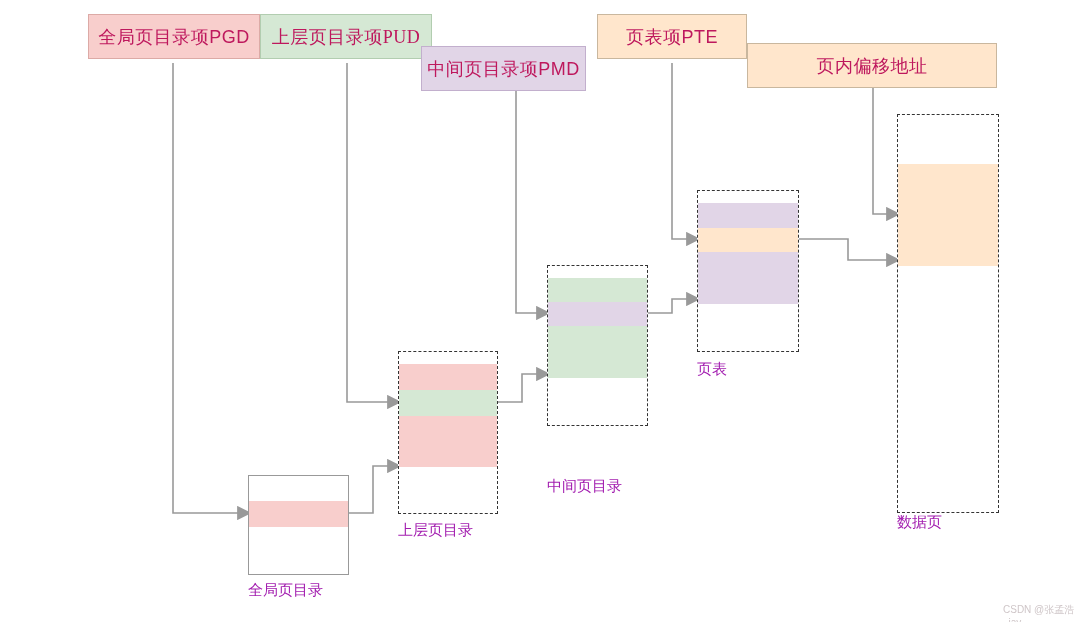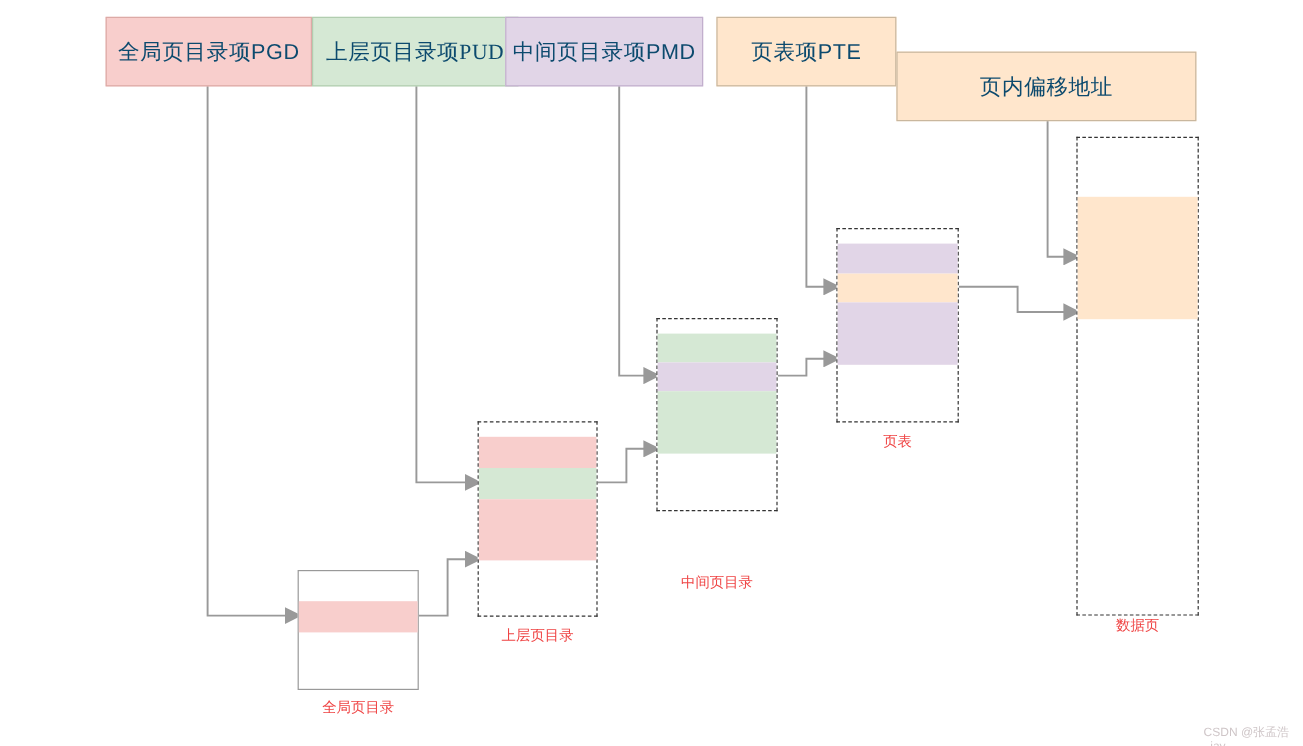--- a/index.html
+++ b/index.html
@@ -1,36 +1,36 @@
 <!DOCTYPE html>
 <html style="--pink: #f8cecc; --green: #d5e8d4; --purple: #e1d5e7; --orange: #ffe6cc; --pink_border: #dcaaa6; --green_border: #b2cdb0; --purple_border: #c2afcd; --orange_border: #c9b79e; --line: #999999; --dashed_box_border: #333333;"><head>
 <meta charset="utf-8">
 <style>
   html,body{margin:0;padding:0;background:#ffffff;}
   body{font-family:"Liberation Sans","DejaVu Sans",sans-serif;}
   .canvas{position:relative;width:1086px;height:622px;background:#fff;overflow:hidden;}
   .svg-layer{position:absolute;left:0;top:0;width:1086px;height:622px;pointer-events:none;}
 
   
-  .hbox{position:absolute;top:14px;height:58px;box-sizing:border-box;border:1px solid;
+  .hbox{position:absolute;top:14px;height:45px;box-sizing:border-box;border:1px solid;
         display:flex;align-items:center;justify-content:center;
-        font-size:18px;color:#0c4a6e;letter-spacing:0.5px;}
+        font-size:18px;color:#be185d;letter-spacing:0.5px;}
   .hb-pink  {background:var(--pink);  border-color:var(--pink_border);}
   .hb-green {background:var(--green); border-color:var(--green_border);font-family:Liberation Serif, serif;}
   .hb-purple{background:var(--purple);border-color:var(--purple_border);}
   .hb-orange{background:var(--orange);border-color:var(--orange_border);}
 
   
   .tbox{position:absolute;box-sizing:border-box;background:#fff;}
   .tbox.solid {border:1.5px solid var(--line);}
   .tbox.dashed{border:1.5px dashed var(--dashed_box_border);}
   .stripe{position:absolute;left:0;right:0;}
 
   
-  .tlabel{position:absolute;text-align:center;font-size:12px;color:#ef4444;white-space:nowrap;}
+  .tlabel{position:absolute;text-align:left;font-size:15px;color:#a21caf;white-space:nowrap;}
 
   .watermark{position:absolute;font-size:10px;color:#cfc6c8;}
 </style>
 </head>
 <body>
 
 <div class="canvas">
 
   <svg class="svg-layer" viewBox="0 0 1086 622">
     <defs>
@@ -44,21 +44,21 @@
     <polyline points="498,402 522,402 522,374 539,374" fill="none" stroke="#999999" stroke-width="1.6" marker-end="url(#arw)"></polyline>
     <polyline points="516,63 516,313 539,313" fill="none" stroke="#999999" stroke-width="1.6" marker-end="url(#arw)"></polyline>
     <polyline points="648,313 672,313 672,299 689,299" fill="none" stroke="#999999" stroke-width="1.6" marker-end="url(#arw)"></polyline>
     <polyline points="672,63 672,239 689,239" fill="none" stroke="#999999" stroke-width="1.6" marker-end="url(#arw)"></polyline>
     <polyline points="799,239 848,239 848,260 889,260" fill="none" stroke="#999999" stroke-width="1.6" marker-end="url(#arw)"></polyline>
     <polyline points="873,63 873,214 889,214" fill="none" stroke="#999999" stroke-width="1.6" marker-end="url(#arw)"></polyline>
   </svg>
 
   <div class="hbox hb-pink" style="left:88px;width:172px;">全局页目录项PGD</div>
   <div class="hbox hb-green" style="left:260px;width:172px;">上层页目录项PUD</div>
-  <div class="hbox hb-purple" style="left:421px;width:165px;">中间页目录项PMD</div>
+  <div class="hbox hb-purple" style="left:421px;width:165px;margin-top:32px;">中间页目录项PMD</div>
   <div class="hbox hb-orange" style="left:597px;width:150px;">页表项PTE</div>
   <div class="hbox hb-orange" style="left:747px;width:250px;margin-top:29px;">页内偏移地址</div>
 
   <div class="tbox solid" style="left:248px;top:475px;width:101px;height:100px;">
     <div class="stripe" style="top: 25px; height: 26px; background: rgb(248, 206, 204);"></div>
   </div>
   <div class="tlabel" style="left:248px;top:581px;width:101px;">全局页目录</div>
 
   <div class="tbox dashed" style="left:398px;top:351px;width:100px;height:163px;">
     <div class="stripe" style="top: 12px; height: 26px; background: rgb(248, 206, 204);"></div>

